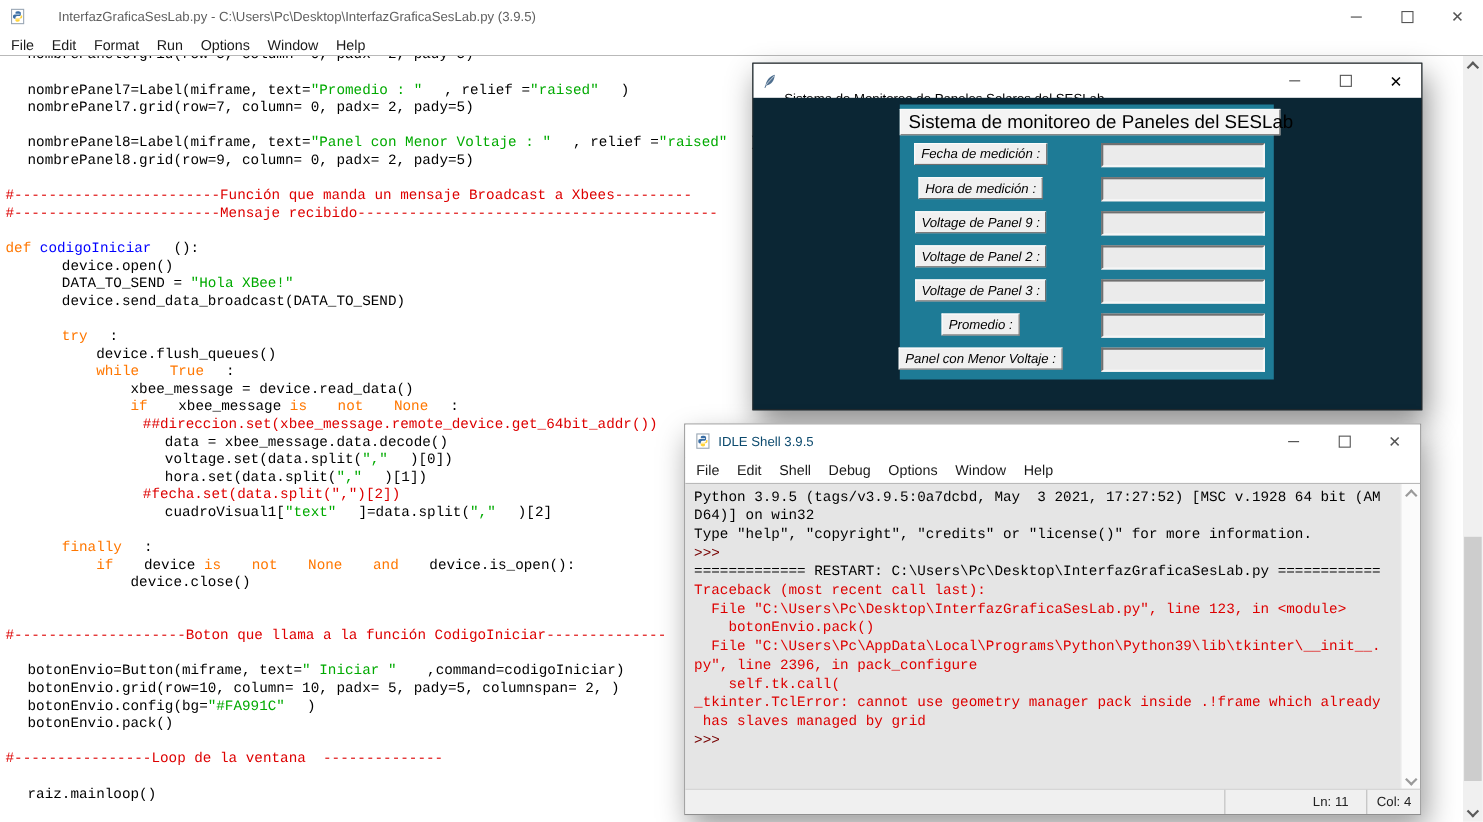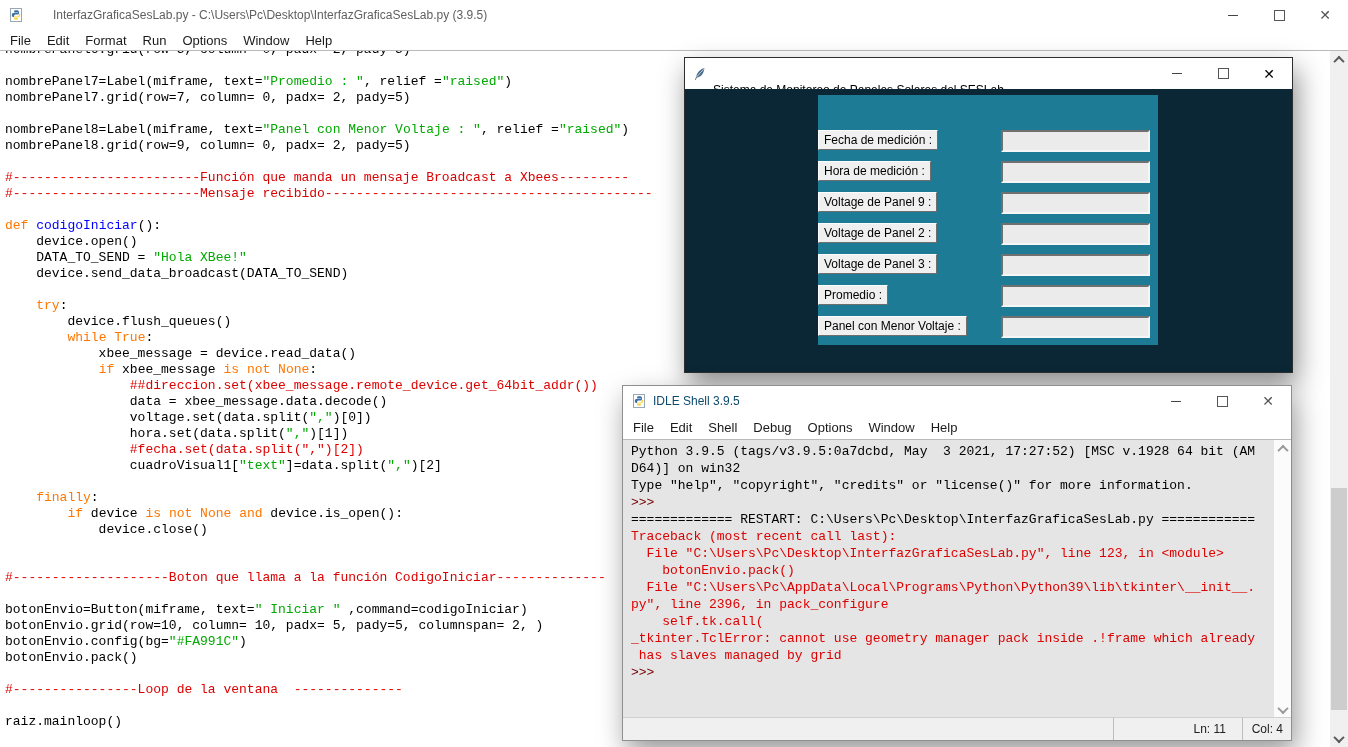--- a/index.html
+++ b/index.html
@@ -19,21 +19,21 @@
   .menubar span{padding:2px 8px;}
 
   
   .editor-window{position:absolute;inset:0;background:#fff;}
   .editor-titlebar{height:30px;padding-left:8px;gap:23px;}
   .editor-titlebar .win-title{color:#5f5f5f;}
   .editor-menubar{height:20px;}
   .code-wrap{position:absolute;left:0;top:51px;right:18px;bottom:0;overflow:hidden;background:#fff;}
   pre.code{margin:-9px 0 0 0;padding:0 0 0 5px;font:13px/16px "Liberation Mono",monospace;}
   pre.code div{height:16px;white-space:pre;}
-  .p{color:#000;} .s{color:#00aa00;} .c{color:#dd0000;} .k{color:#ff7700;} .d{color:#0000ff;}
+  .p{color:#000;margin-left:20px;} .s{color:#00aa00;} .c{color:#dd0000;} .k{color:#ff7700;} .d{color:#0000ff;}
 
   
   .vscroll{position:absolute;background:#f0f0f0;}
   .editor-scroll{right:0;top:51px;width:18px;bottom:0;}
   .sb-arrow{position:absolute;left:0;width:100%;height:17px;display:flex;align-items:center;justify-content:center;}
   .chev-up{width:6px;height:6px;border-left:2px solid #5a5a5a;border-top:2px solid #5a5a5a;transform:rotate(45deg) translate(1px,1px);}
   .chev-down{width:6px;height:6px;border-left:2px solid #5a5a5a;border-top:2px solid #5a5a5a;transform:rotate(225deg) translate(1px,1px);}
   .sb-thumb{position:absolute;left:1px;right:1px;background:#cdcdcd;}
 
   
@@ -41,21 +41,21 @@
               border:1px solid #2e2e2e;box-sizing:border-box;
               box-shadow:4px 12px 26px rgba(0,0,0,.45);}
   .gui-titlebar{height:31px;padding-left:8px;border-bottom:0;}
   .gui-titlebar .win-title{color:#000;margin-top:32px;}
   .gui-body{position:absolute;left:0;right:0;top:31px;bottom:0;}
   .gui-frame{position:absolute;left:133px;top:6px;width:340px;height:250px;}
   .gui-header{margin:4px auto 0;width:max-content;max-width:330px;font-size:17px;color:#000;
               padding:1px 7px;background:#f4f4f4;border:1px solid;
               border-color:#fcfcfc #6e6e6e #6e6e6e #fcfcfc;white-space:nowrap;}
   .gui-row{position:absolute;left:0;width:100%;height:22px;}
-  .gui-label-cell{position:absolute;left:0;width:147px;top:0;display:flex;justify-content:flex-start;}
+  .gui-label-cell{position:absolute;left:0;width:147px;top:0;display:flex;justify-content:center;font-style:italic;}
   .gui-label{background:#f0f0f0;font-size:12px;color:#000;padding:2px 5px;white-space:nowrap;
              border:1px solid;border-color:#fcfcfc #6e6e6e #6e6e6e #fcfcfc;}
   .gui-entry{position:absolute;left:183px;top:0;width:145px;height:18px;background:#ebebeb;
              border:2px solid;border-color:#707070 #f6f6f6 #f6f6f6 #707070;}
 
   
   .shell-window{position:absolute;left:622px;top:385px;width:670px;height:356px;background:#fff;
                 border:1px solid #8f8f8f;box-sizing:border-box;
                 box-shadow:4px 12px 26px rgba(0,0,0,.4);}
   .shell-titlebar{height:30px;padding-left:8px;}
@@ -137,20 +137,21 @@
       <div class="ctrl">
           <div class="glyph-max"></div>
         </div>
       <div class="ctrl">
           <span class="glyph-close" style="color:#000;">✕</span>
         </div>
     </div>
   </div>
   <div class="gui-body" id="gui-body" style="background: rgb(11, 38, 52);">
     <div class="gui-frame" id="gui-frame" style="background: rgb(30, 123, 150);">
+      <div class="gui-header">Sistema de monitoreo de Paneles del SESLab</div>
     <div class="gui-row" style="top: 35px;">
           <div class="gui-label-cell">
             <div class="gui-label">Fecha de medición :</div>
           </div>
           <div class="gui-entry"></div>
         </div>
         <div class="gui-row" style="top: 66px;">
           <div class="gui-label-cell">
             <div class="gui-label">Hora de medición :</div>
           </div>

